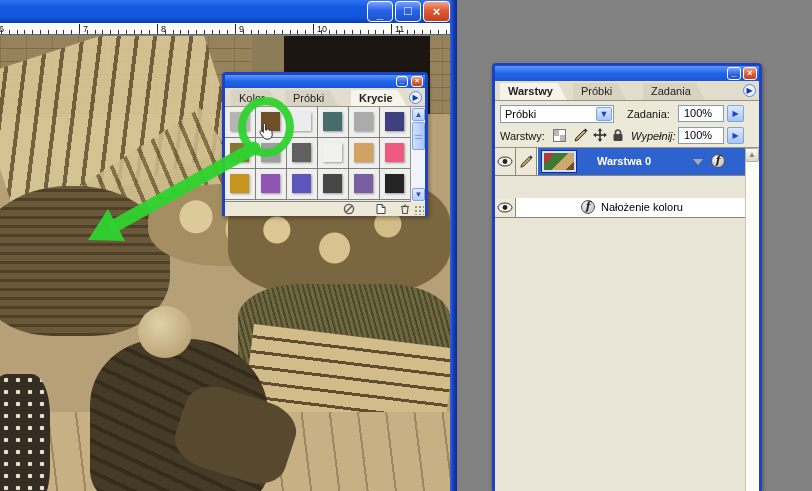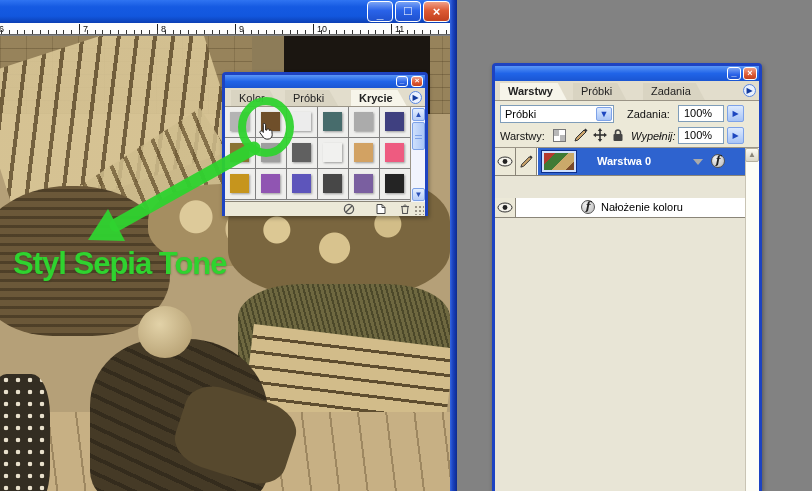--- a/index.html
+++ b/index.html
@@ -369,15 +369,14 @@
   <svg class="annotation-overlay" width="812" height="491" viewBox="0 0 812 491">
     <ellipse cx="266" cy="127" rx="24" ry="26" fill="none" stroke="#2fd32f" stroke-width="8" opacity="0.95"></ellipse>
     <line x1="254" y1="148" x2="116" y2="225" stroke="#2fd32f" stroke-width="13" stroke-linecap="round" opacity="0.95"></line>
     <polygon points="88,240 108,209 125,241" fill="#2fd32f" opacity="0.95"></polygon>
   </svg>
   <div class="hand-cursor" style="left:258px;top:122px;">
     <svg width="16" height="18" viewBox="0 0 16 18">
         <path d="M6 1.5c1 0 1.6.7 1.6 1.6V8l1.2.2.4-1c.3-.8 1.6-.7 1.8.2l.3 1 1-.2c.8-.1 1.5.4 1.6 1.2l.3 3.2c.1 1.8-.8 3.6-2.6 4.2-2.2.7-4.6.4-6-1.2L2.2 11c-.6-.7-.3-1.8.6-2 .6-.2 1.2 0 1.6.5l.9 1V3.1C5.3 2.2 5.1 1.5 6 1.5z" fill="#fff" stroke="#222" stroke-width="1"></path>
       </svg>
   </div>
-  <div class="annotation-text">Styl Sepia Tone</div>
 
 </div>
 
 </body></html>

